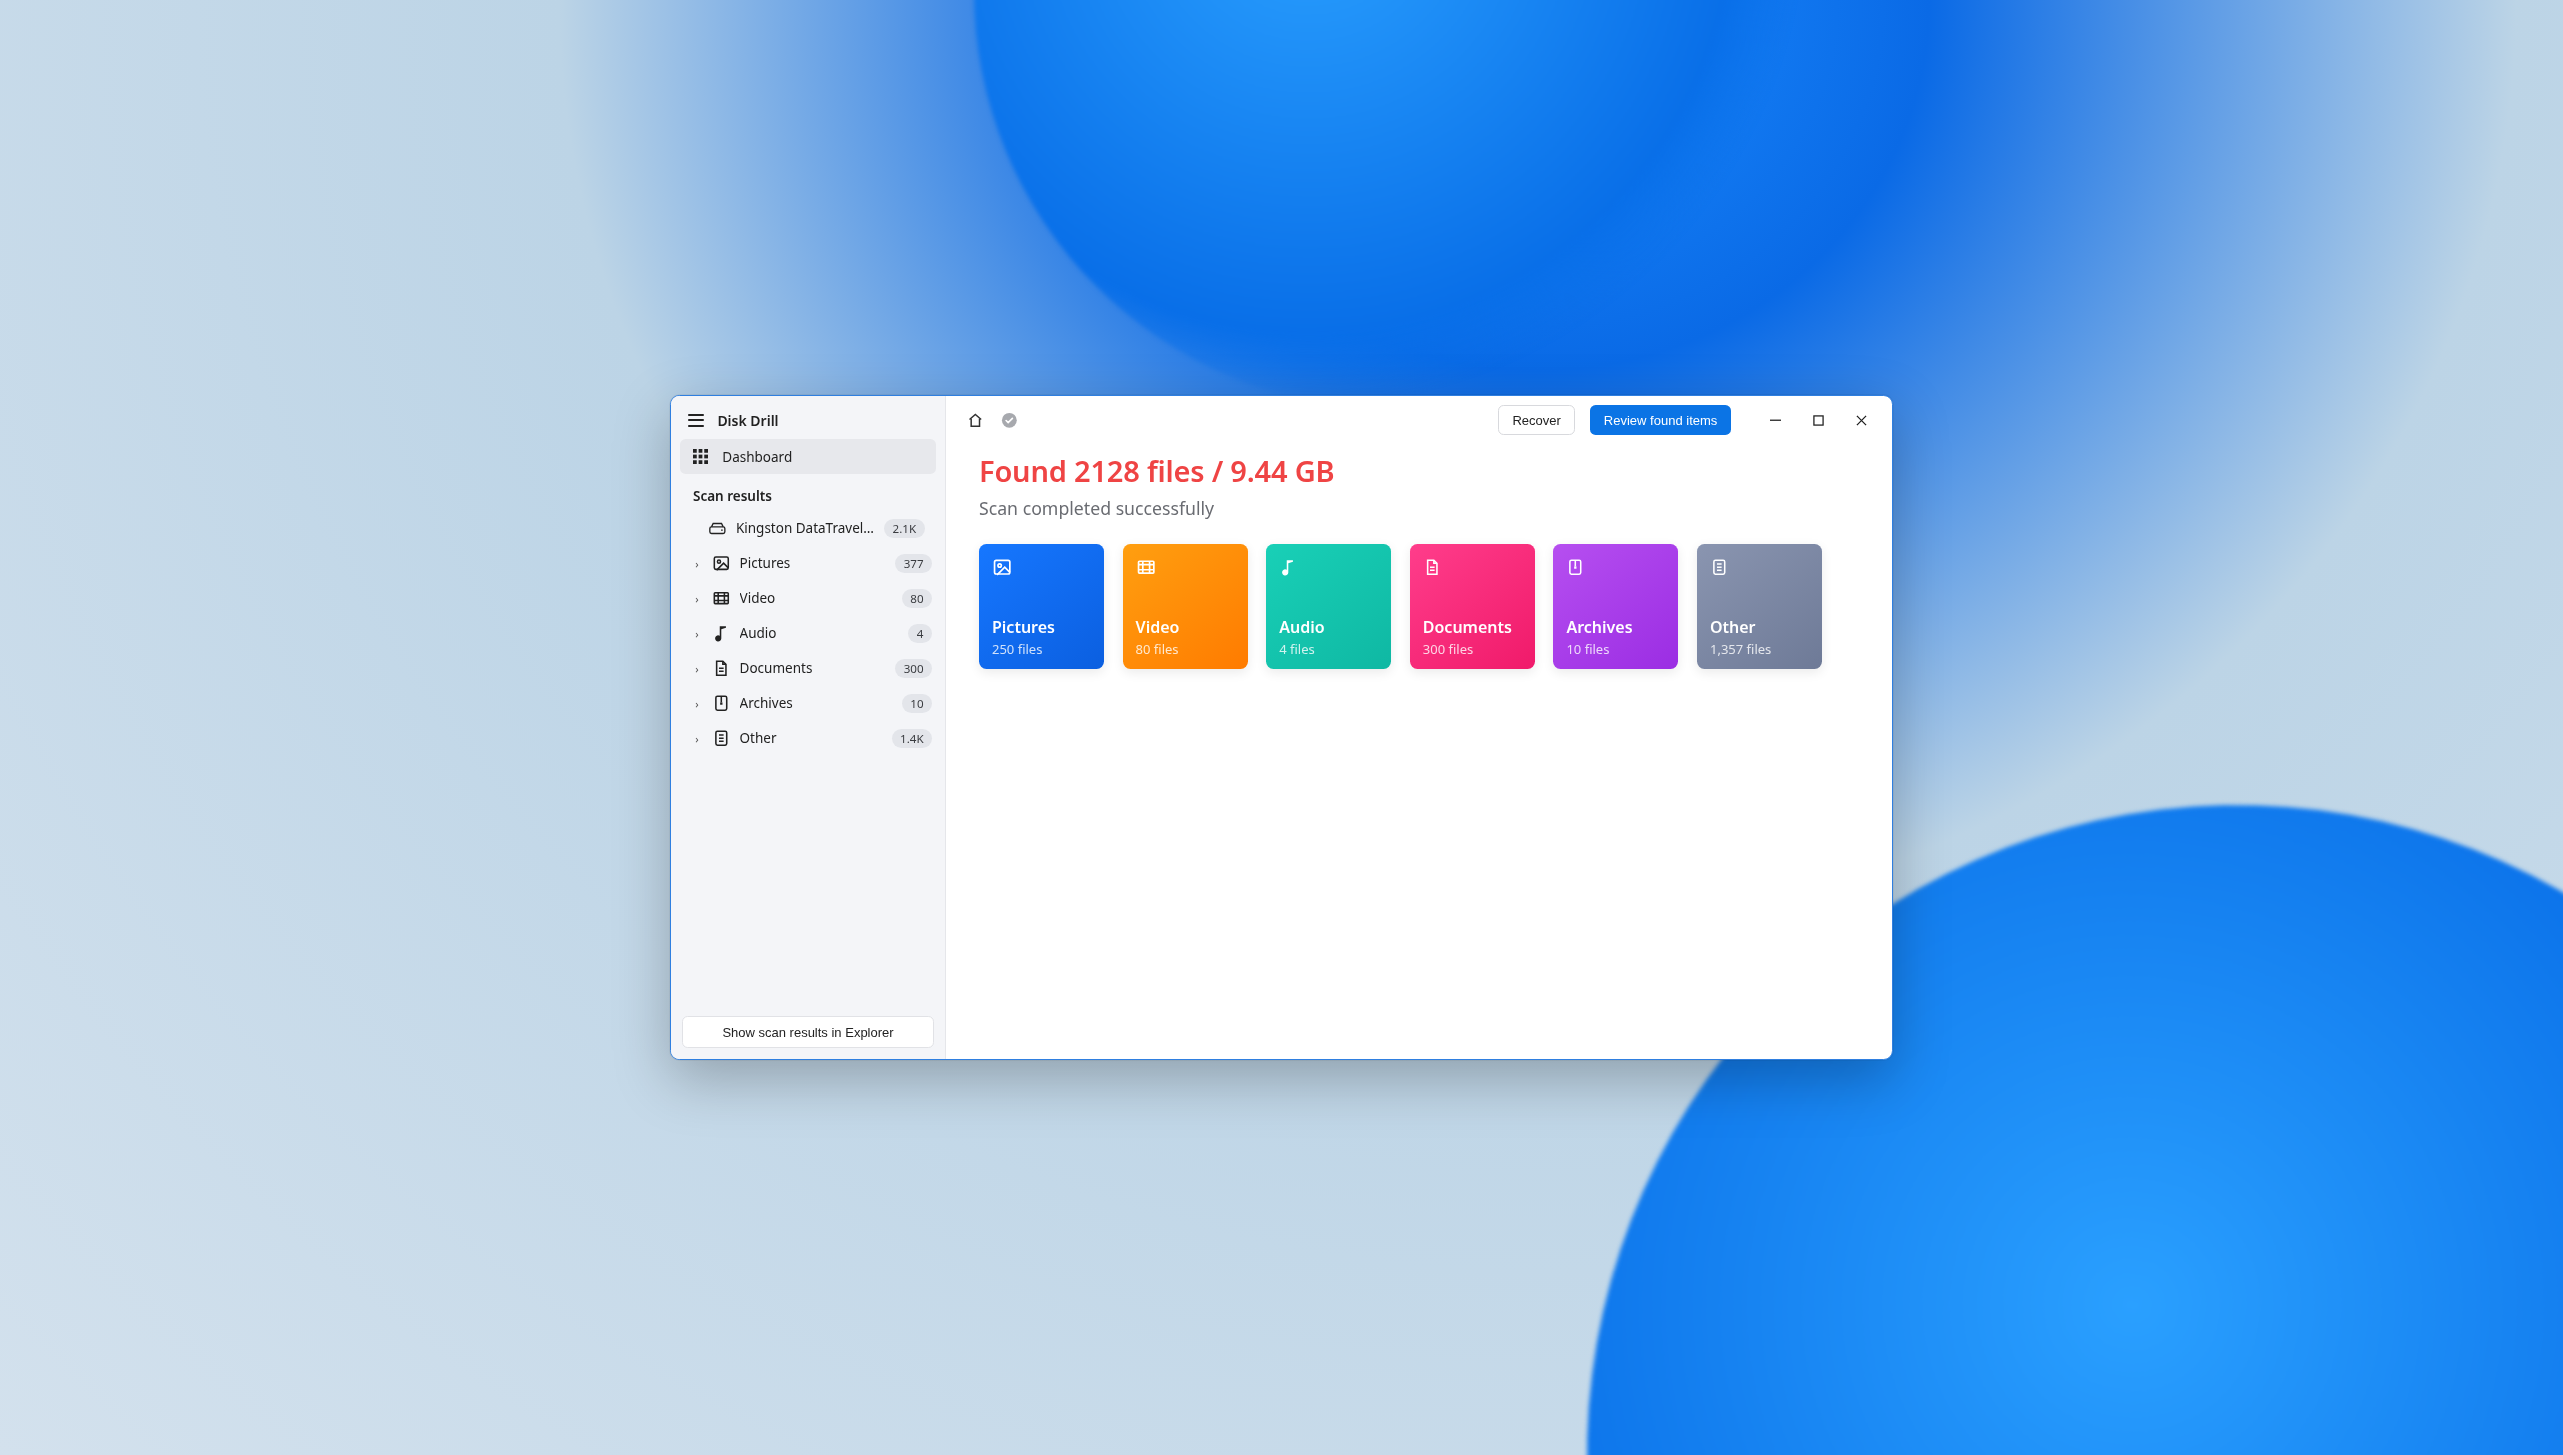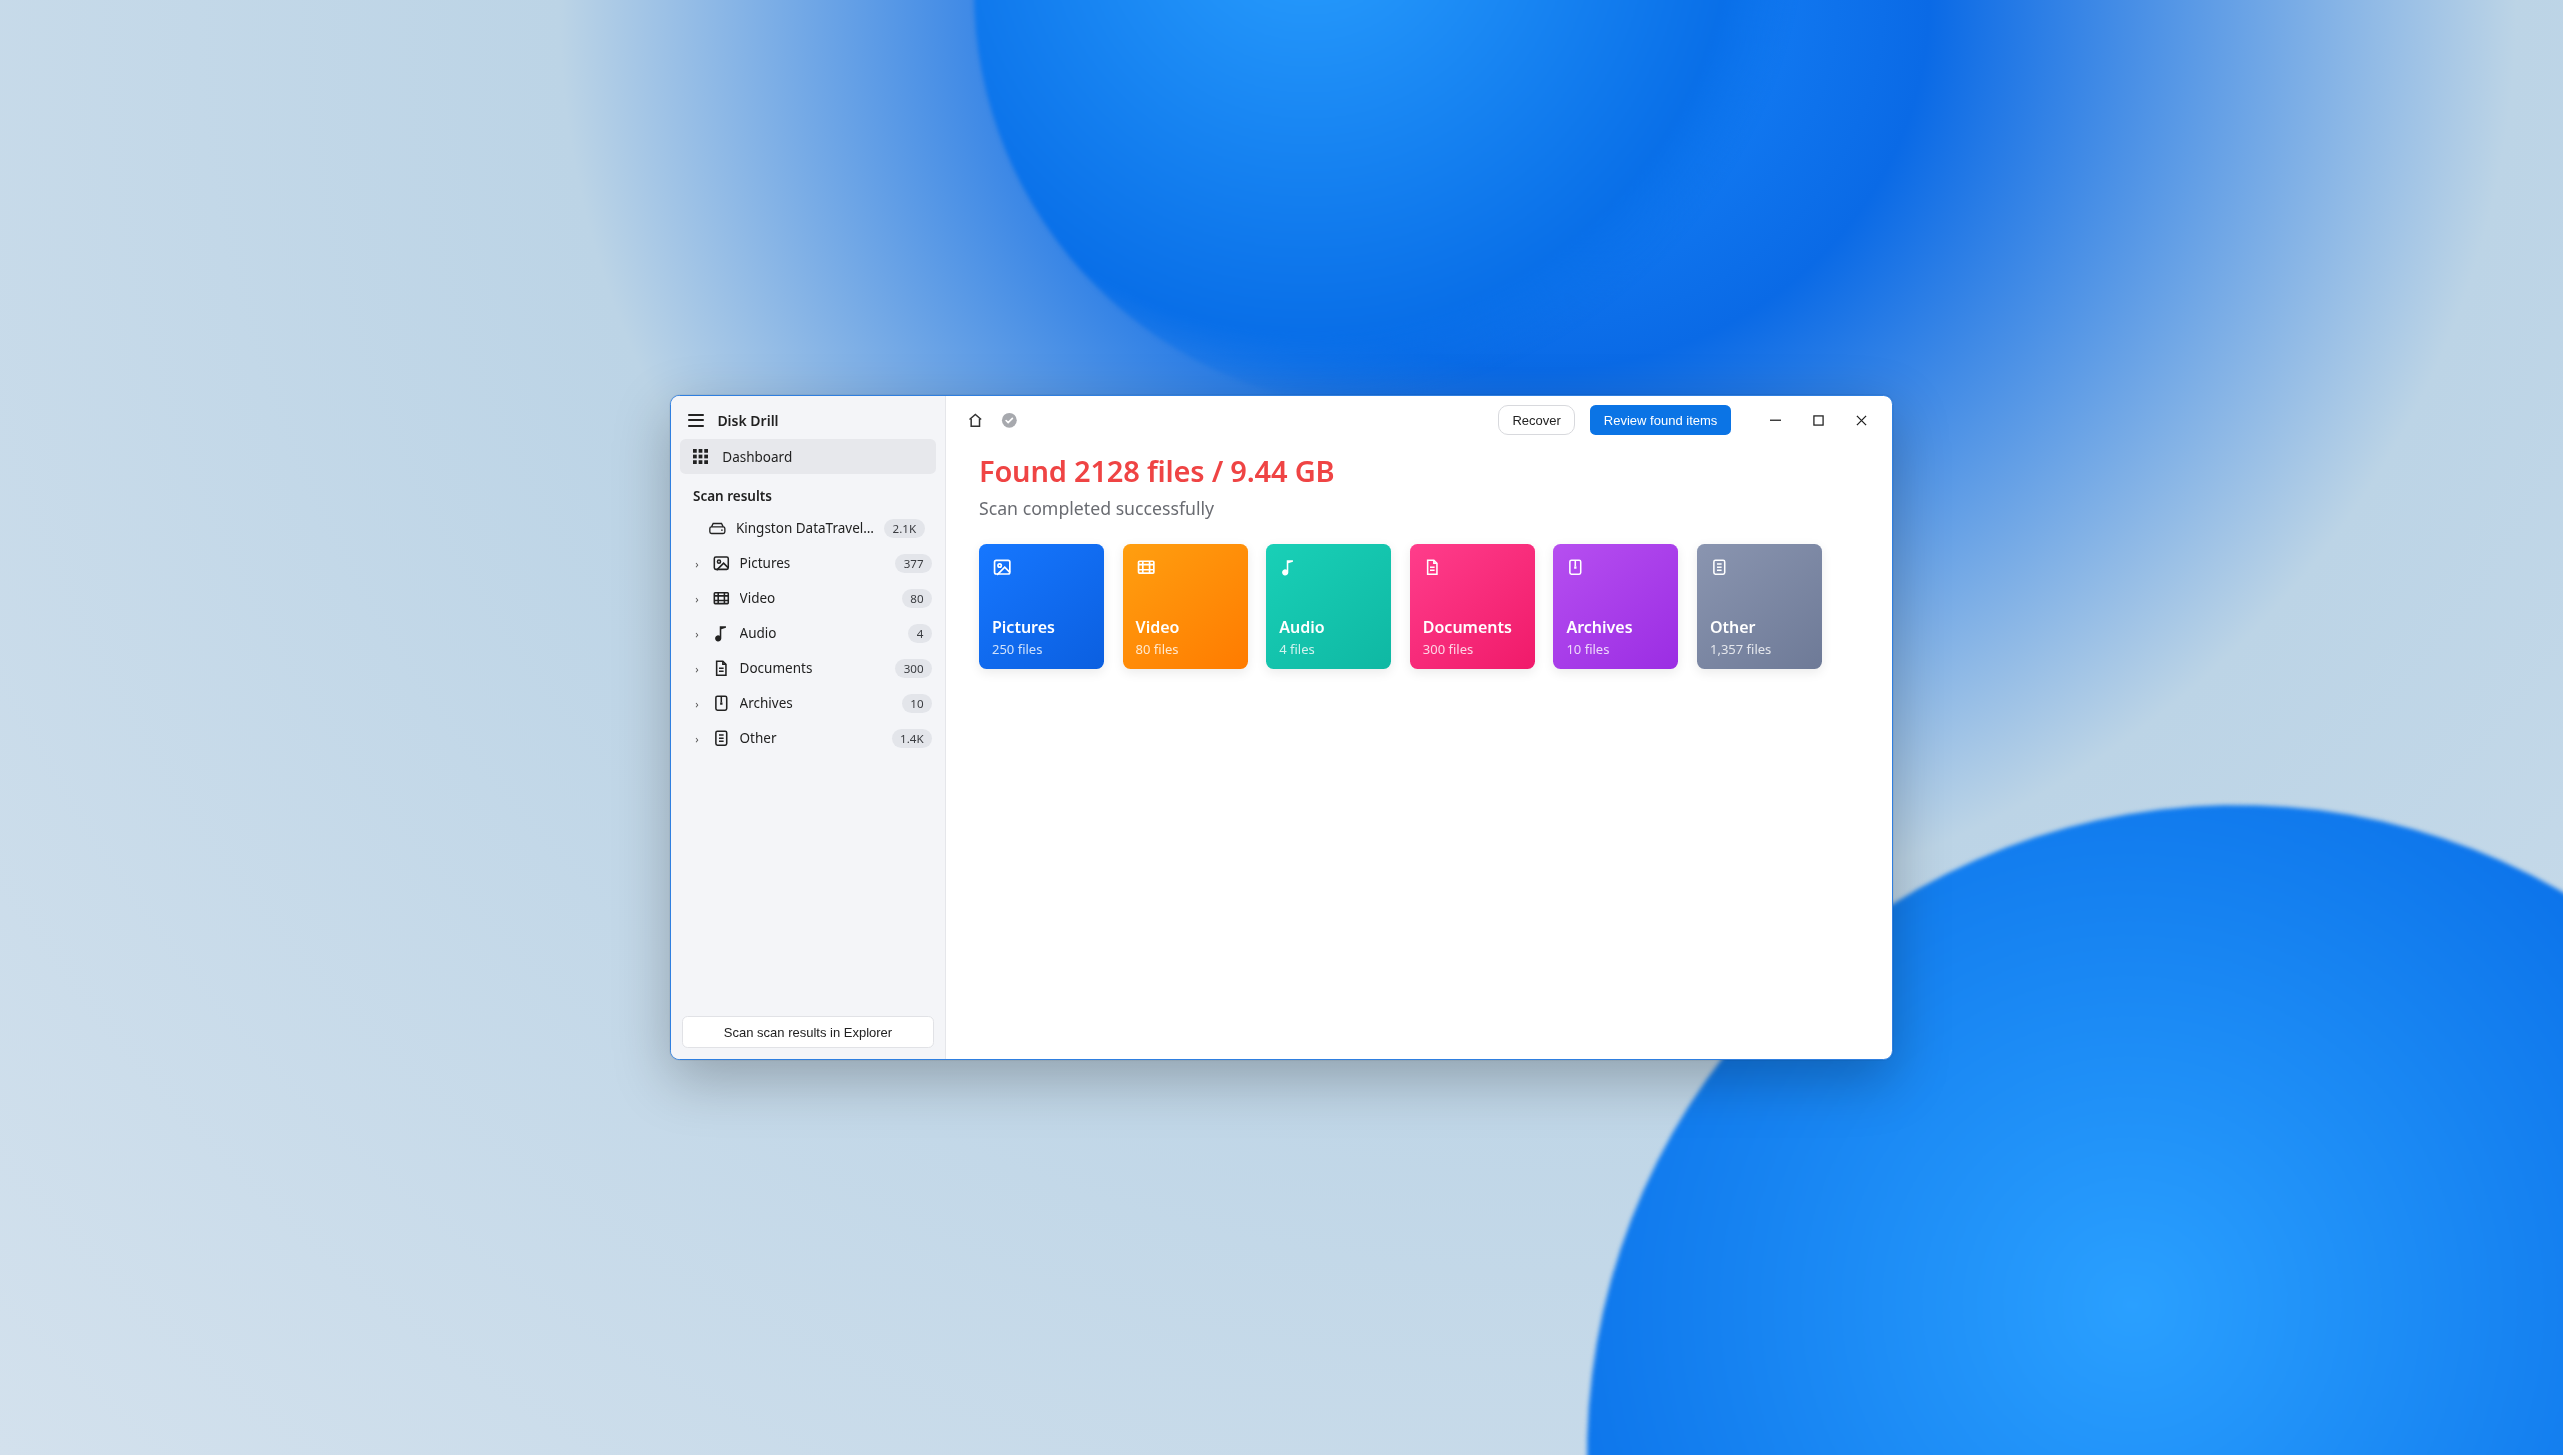--- a/index.html
+++ b/index.html
@@ -100,21 +100,21 @@
   .main { flex: 1; display: flex; flex-direction: column; }
   .toolbar {
     display: flex; align-items: center; height: 48px;
     padding: 0 9.3px 0 20.4px; gap: 15px;
   }
   .toolbar .tb-icon { width: 18.6px; height: 18.6px; display: flex; align-items: center; justify-content: center; color: #333; }
   .toolbar .spacer { flex: 1; }
   .btn {
     height: 30px; padding: 0 13px; border-radius: 5.6px; font-size: 13px; cursor: pointer; border: 0.9px solid transparent;
   }
-  .btn-secondary { background: #fff; border-color: #d8d9dd; color: #222; border-radius: 10px; }
+  .btn-secondary { background: #fff; border-color: #d8d9dd; color: #222; }
   .btn-primary   { background: #0b74e5; color: #ffffff; }
   .win-controls { display: flex; margin-left: 7.4px; }
   .win-btn { width: 43px; height: 30px; display: flex; align-items: center; justify-content: center; color: #222; cursor: pointer; }
 
   .content { padding: 7.4px 33px 22px 33px; }
   h1 { font-size: 29px; font-weight: 650; color: #ef4444; letter-spacing: -0.2px; }
   .subtitle { font-size: 17.7px; color: #6a6c72; margin-top: 5.6px; }
 
   .cards { display: flex; gap: 18.6px; margin-top: 24px; }
   .card {
@@ -248,21 +248,21 @@
               <rect x="5" y="3" width="14" height="18" rx="2"></rect>
               <path d="M9 8h6M9 12h6M9 16h6"></path>
             </svg>
           </span>
           <span class="t-label">Other</span>
           <span class="badge">1.4K</span>
         </div>
       </div>
 
     <div class="sb-footer">
-      <button class="footer-btn">Scan scan results in Explorer</button>
+      <button class="footer-btn">Show scan results in Explorer</button>
     </div>
   </aside>
 
   <section class="main">
     <div class="toolbar">
       <div class="tb-icon">
         <svg width="16.7" height="16.7" viewBox="0 0 20 20" fill="none" stroke="#333" stroke-width="1.8">
             <path d="M3 9l7-6 7 6"></path>
             <path d="M5 8v9h10V8"></path>
           </svg>

